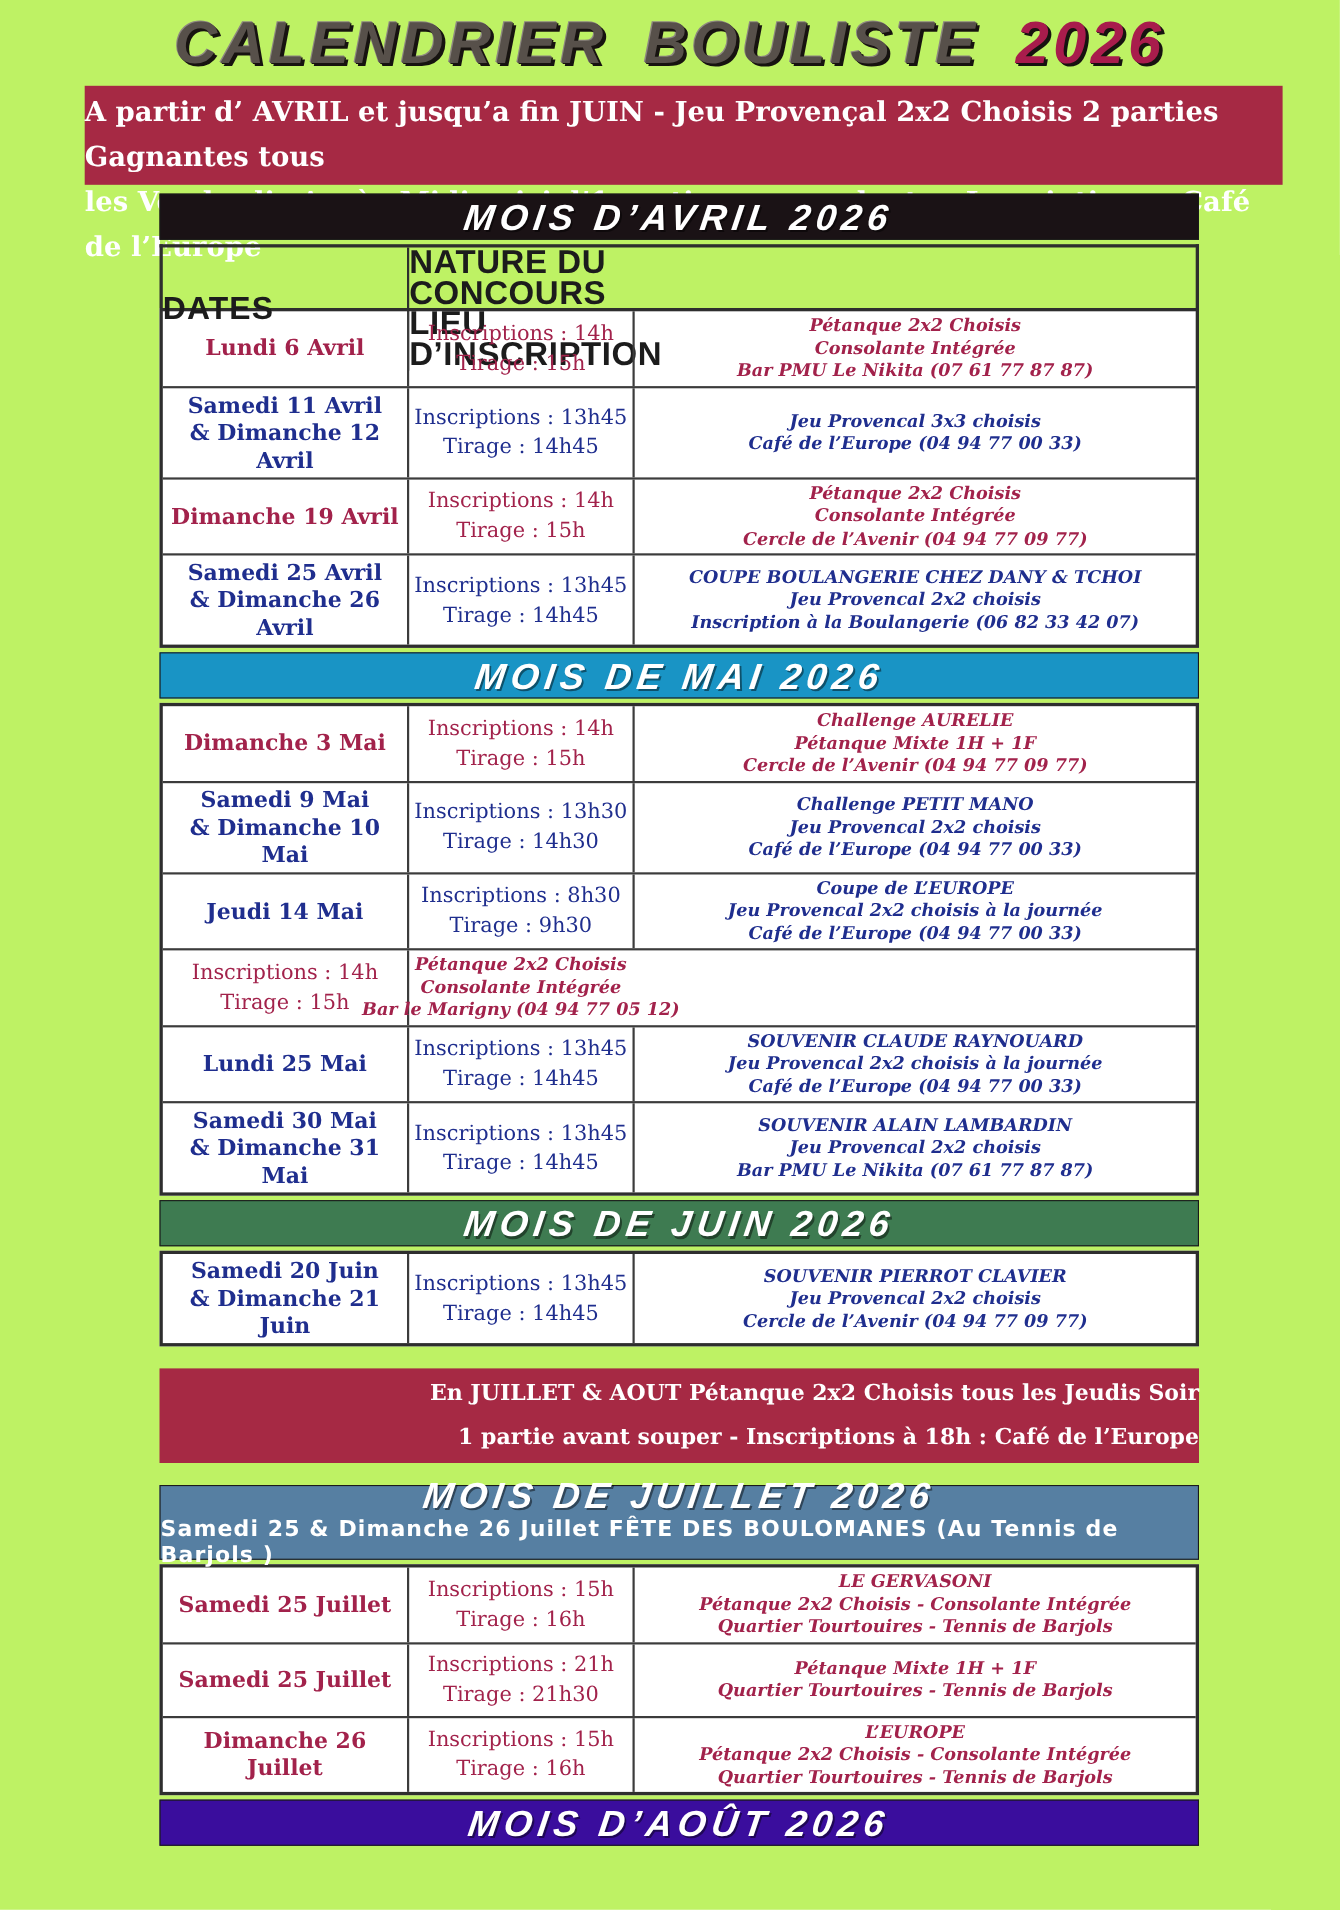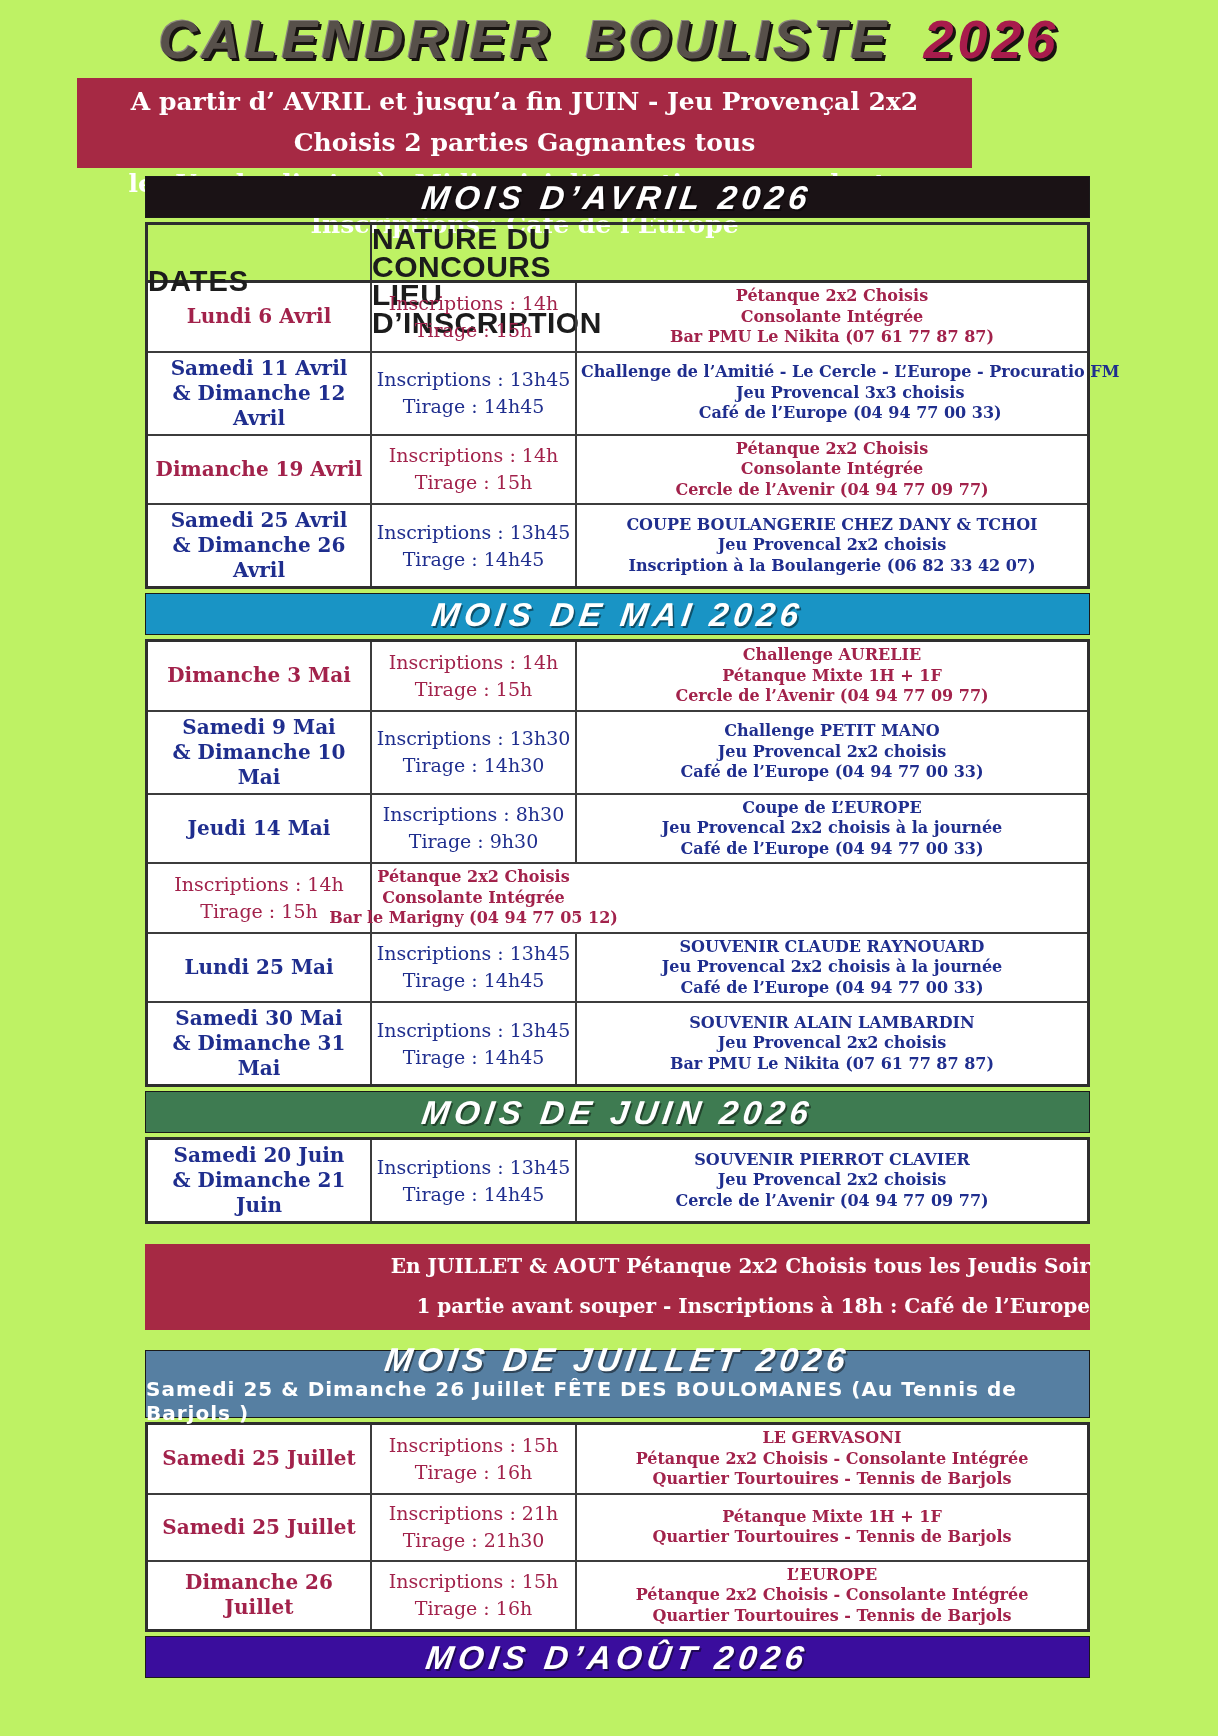--- a/index.html
+++ b/index.html
@@ -20,22 +20,22 @@
   .main-title .t-main {
     color:#57504a;
     text-shadow:3px 3px 0 #171310, 1px 1px 0 #171310, -1px -1px 0 #8d8780;
   }
   .main-title .t-year {
     color:#a81c4c;
     text-shadow:3px 3px 0 #171310, 1px 1px 0 #171310;
   }
   
   .top-banner {
-    position:absolute; top:78px; left:77px; width:895px; height:90px;
-    background:#a62944; color:#fff; text-align:center;
+    position:absolute; top:78px; left:77px; width:1089px; height:90px;
+    background:#a62944; color:#fff; 
     font-weight:bold; font-size:25px; line-height:41px; padding-top:3px;
   }
   
   .doc { position:absolute; top:172px; left:145px; width:945px; }
   .month-bar {
     position:relative; height:42px; margin:4px 0;
     border:1px solid #1a1a1a;
     display:flex; flex-direction:column; justify-content:center; align-items:center;
   }
   .month-bar .bar-title {
@@ -68,21 +68,21 @@
   .hdr-cell .h-line { font-size:30px; line-height:28px; letter-spacing:0.5px; }
   .cal-row { border-top:2px solid #3c3c3c; min-height:67px; }
   .cal-row:first-child { border-top:none; }
   .cell {
     display:flex; flex-direction:column; justify-content:center; align-items:center;
     border-left:2px solid #3c3c3c; padding:3px 4px; text-align:center;
   }
   .cell:first-child { border-left:none; }
   .date-line   { font-weight:bold; font-size:20px; line-height:25px; }
   .hor-line    { font-weight:normal; font-size:19px; line-height:27px; }
-  .nat-line    { font-weight:bold; font-size:16px; line-height:20.5px; white-space:nowrap; }
+  .nat-line    { font-weight:bold; font-size:16px; line-height:20.5px; white-space:nowrap;font-style:italic; }
   .theme-red  .date-line, .theme-red  .hor-line, .theme-red  .nat-line { color:#a2224b; }
   .theme-blue .date-line, .theme-blue .hor-line, .theme-blue .nat-line { color:#1f2e8e; }
   
   .mid-banner {
     background:#a62944; color:#fff; text-align:right;
     font-weight:bold; font-size:20px; line-height:40px;
     padding:2px 0 4px 0; margin:20px 0;
   }
 </style>
 </head>
@@ -131,21 +131,20 @@
         <div class="cal-row theme-blue">
           <div class="cell">
             <div class="date-line">Samedi 11 Avril</div>
             <div class="date-line">&amp; Dimanche 12 Avril</div>
           </div>
           <div class="cell">
             <div class="hor-line">Inscriptions : 13h45</div>
             <div class="hor-line">Tirage : 14h45</div>
           </div>
           <div class="cell">
-            <div class="nat-line">Challenge de l’Amitié - Le Cercle - L’Europe - Procuratio FM</div>
             <div class="nat-line">Jeu Provencal 3x3 choisis</div>
             <div class="nat-line">Café de l’Europe (04 94 77 00 33)</div>
           </div>
         </div>
         <div class="cal-row theme-red">
           <div class="cell">
             <div class="date-line">Dimanche 19 Avril</div>
           </div>
           <div class="cell">
             <div class="hor-line">Inscriptions : 14h</div>

